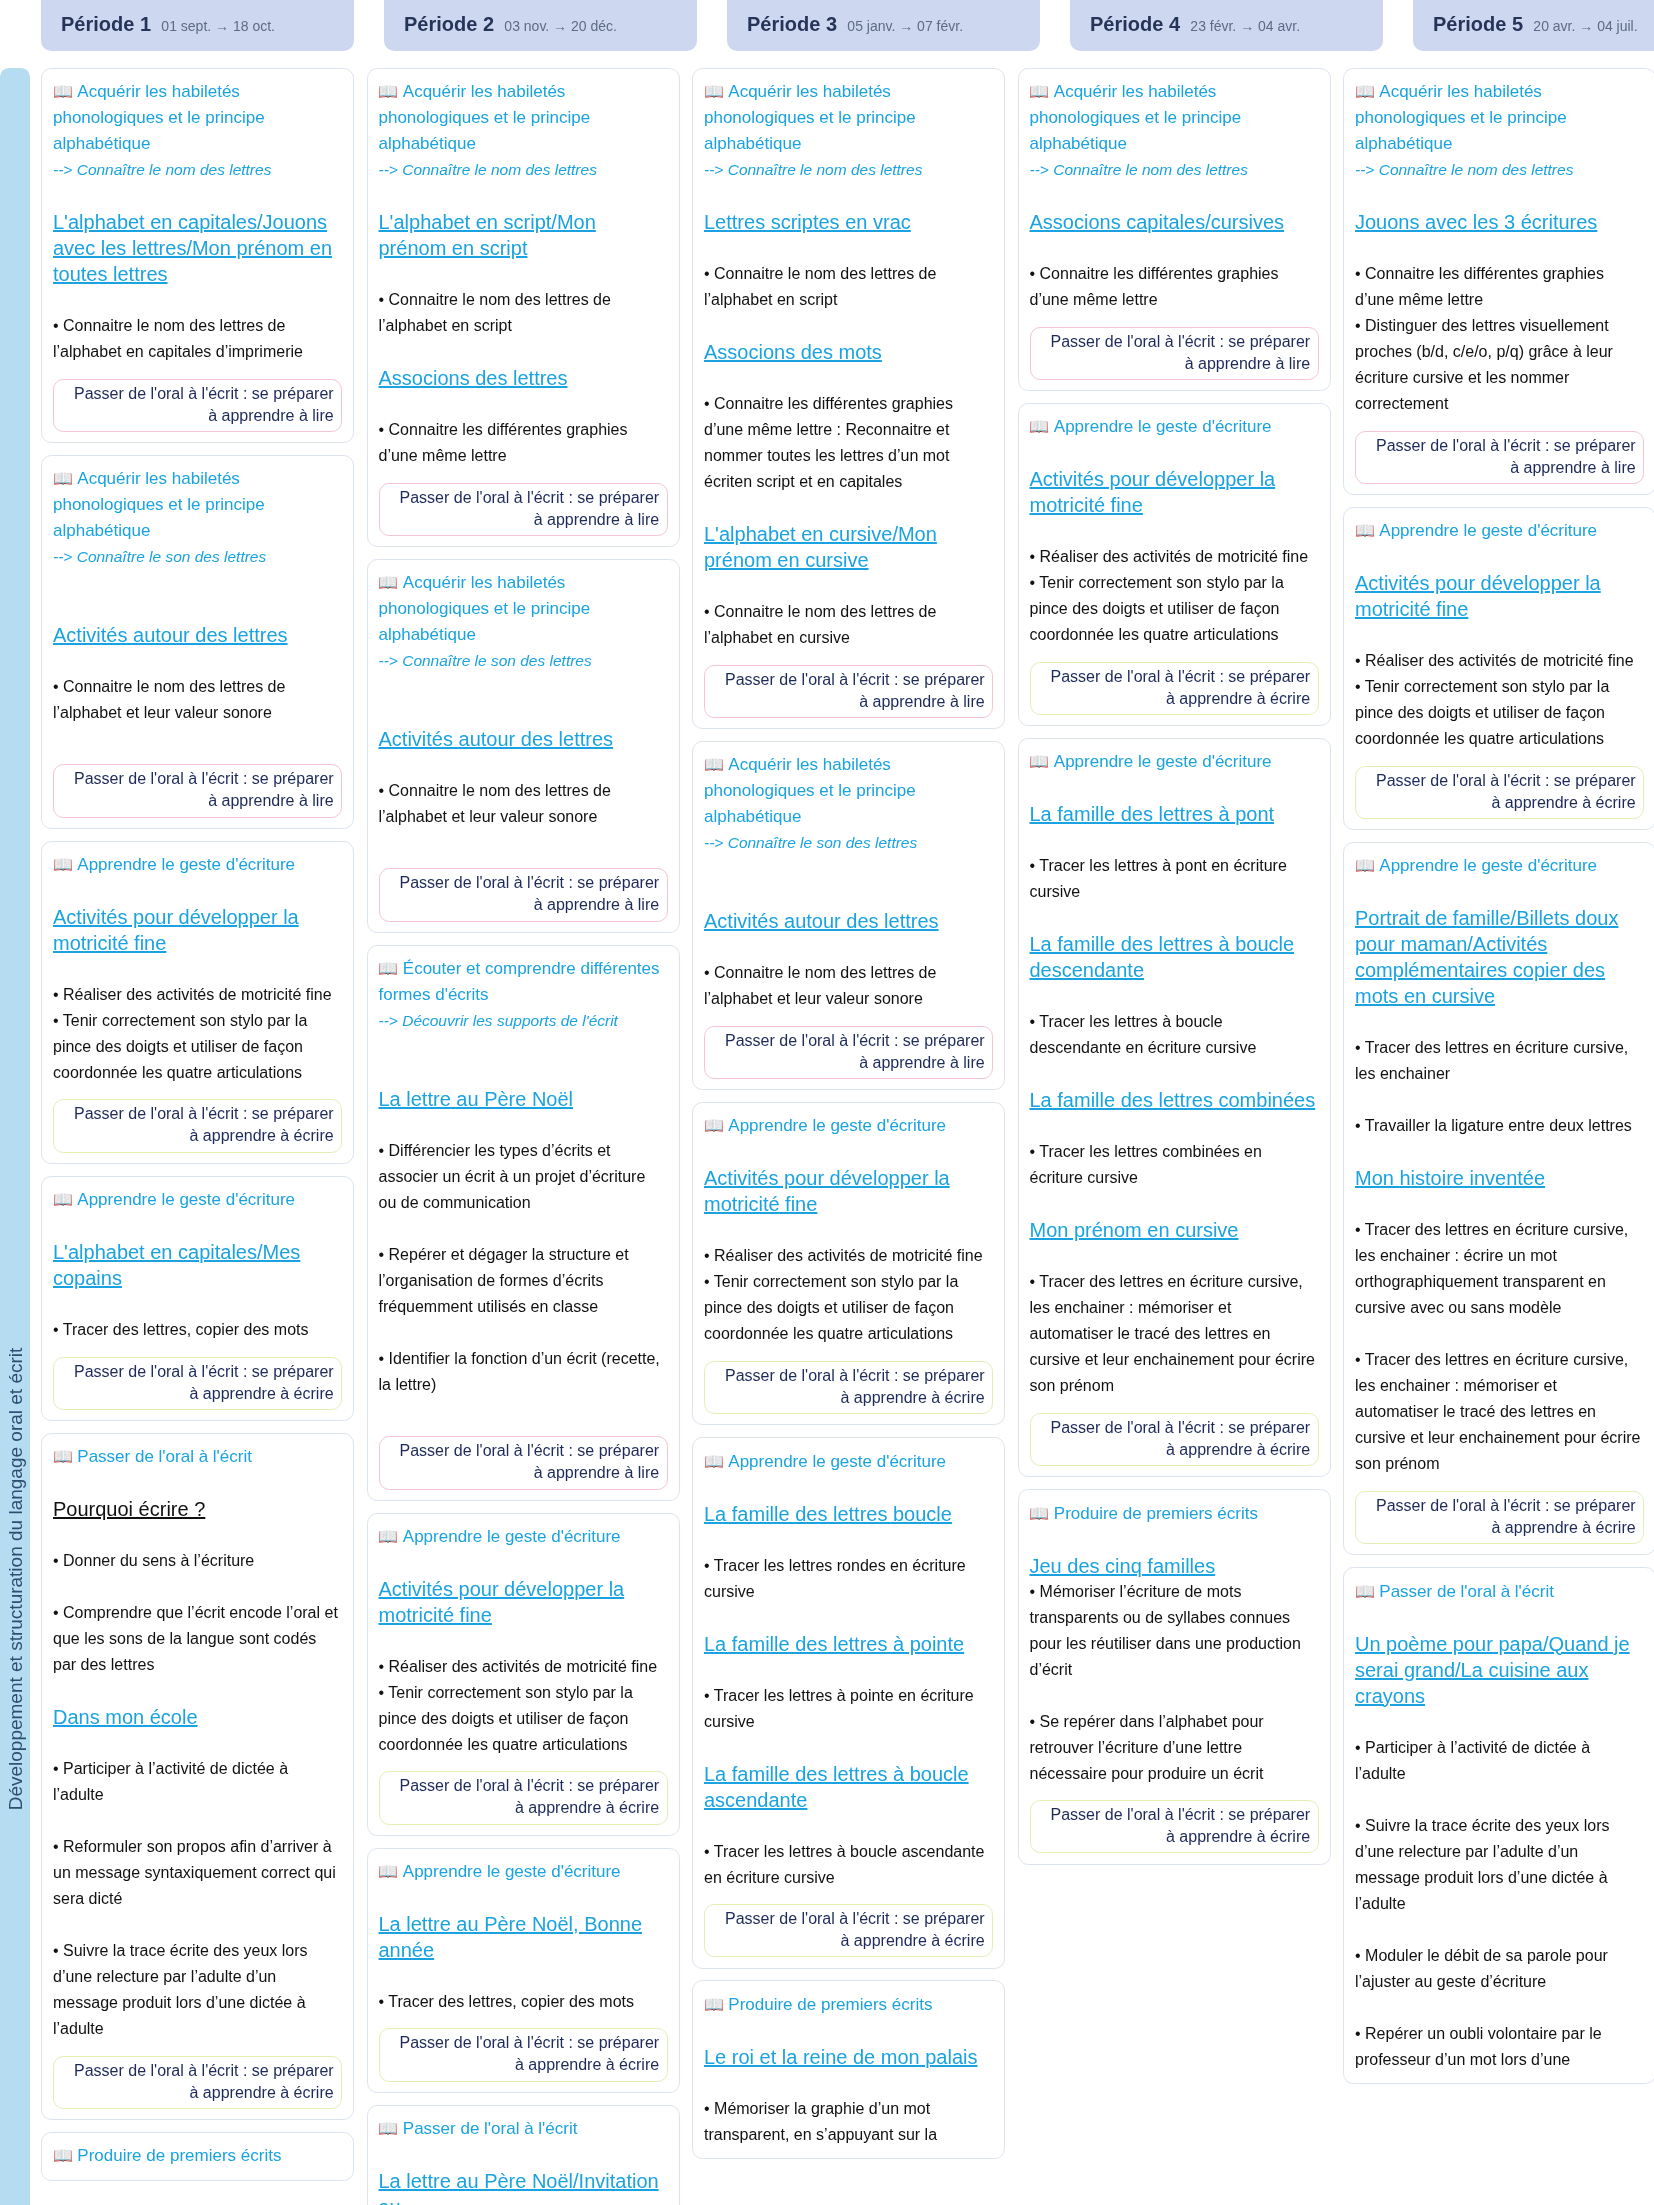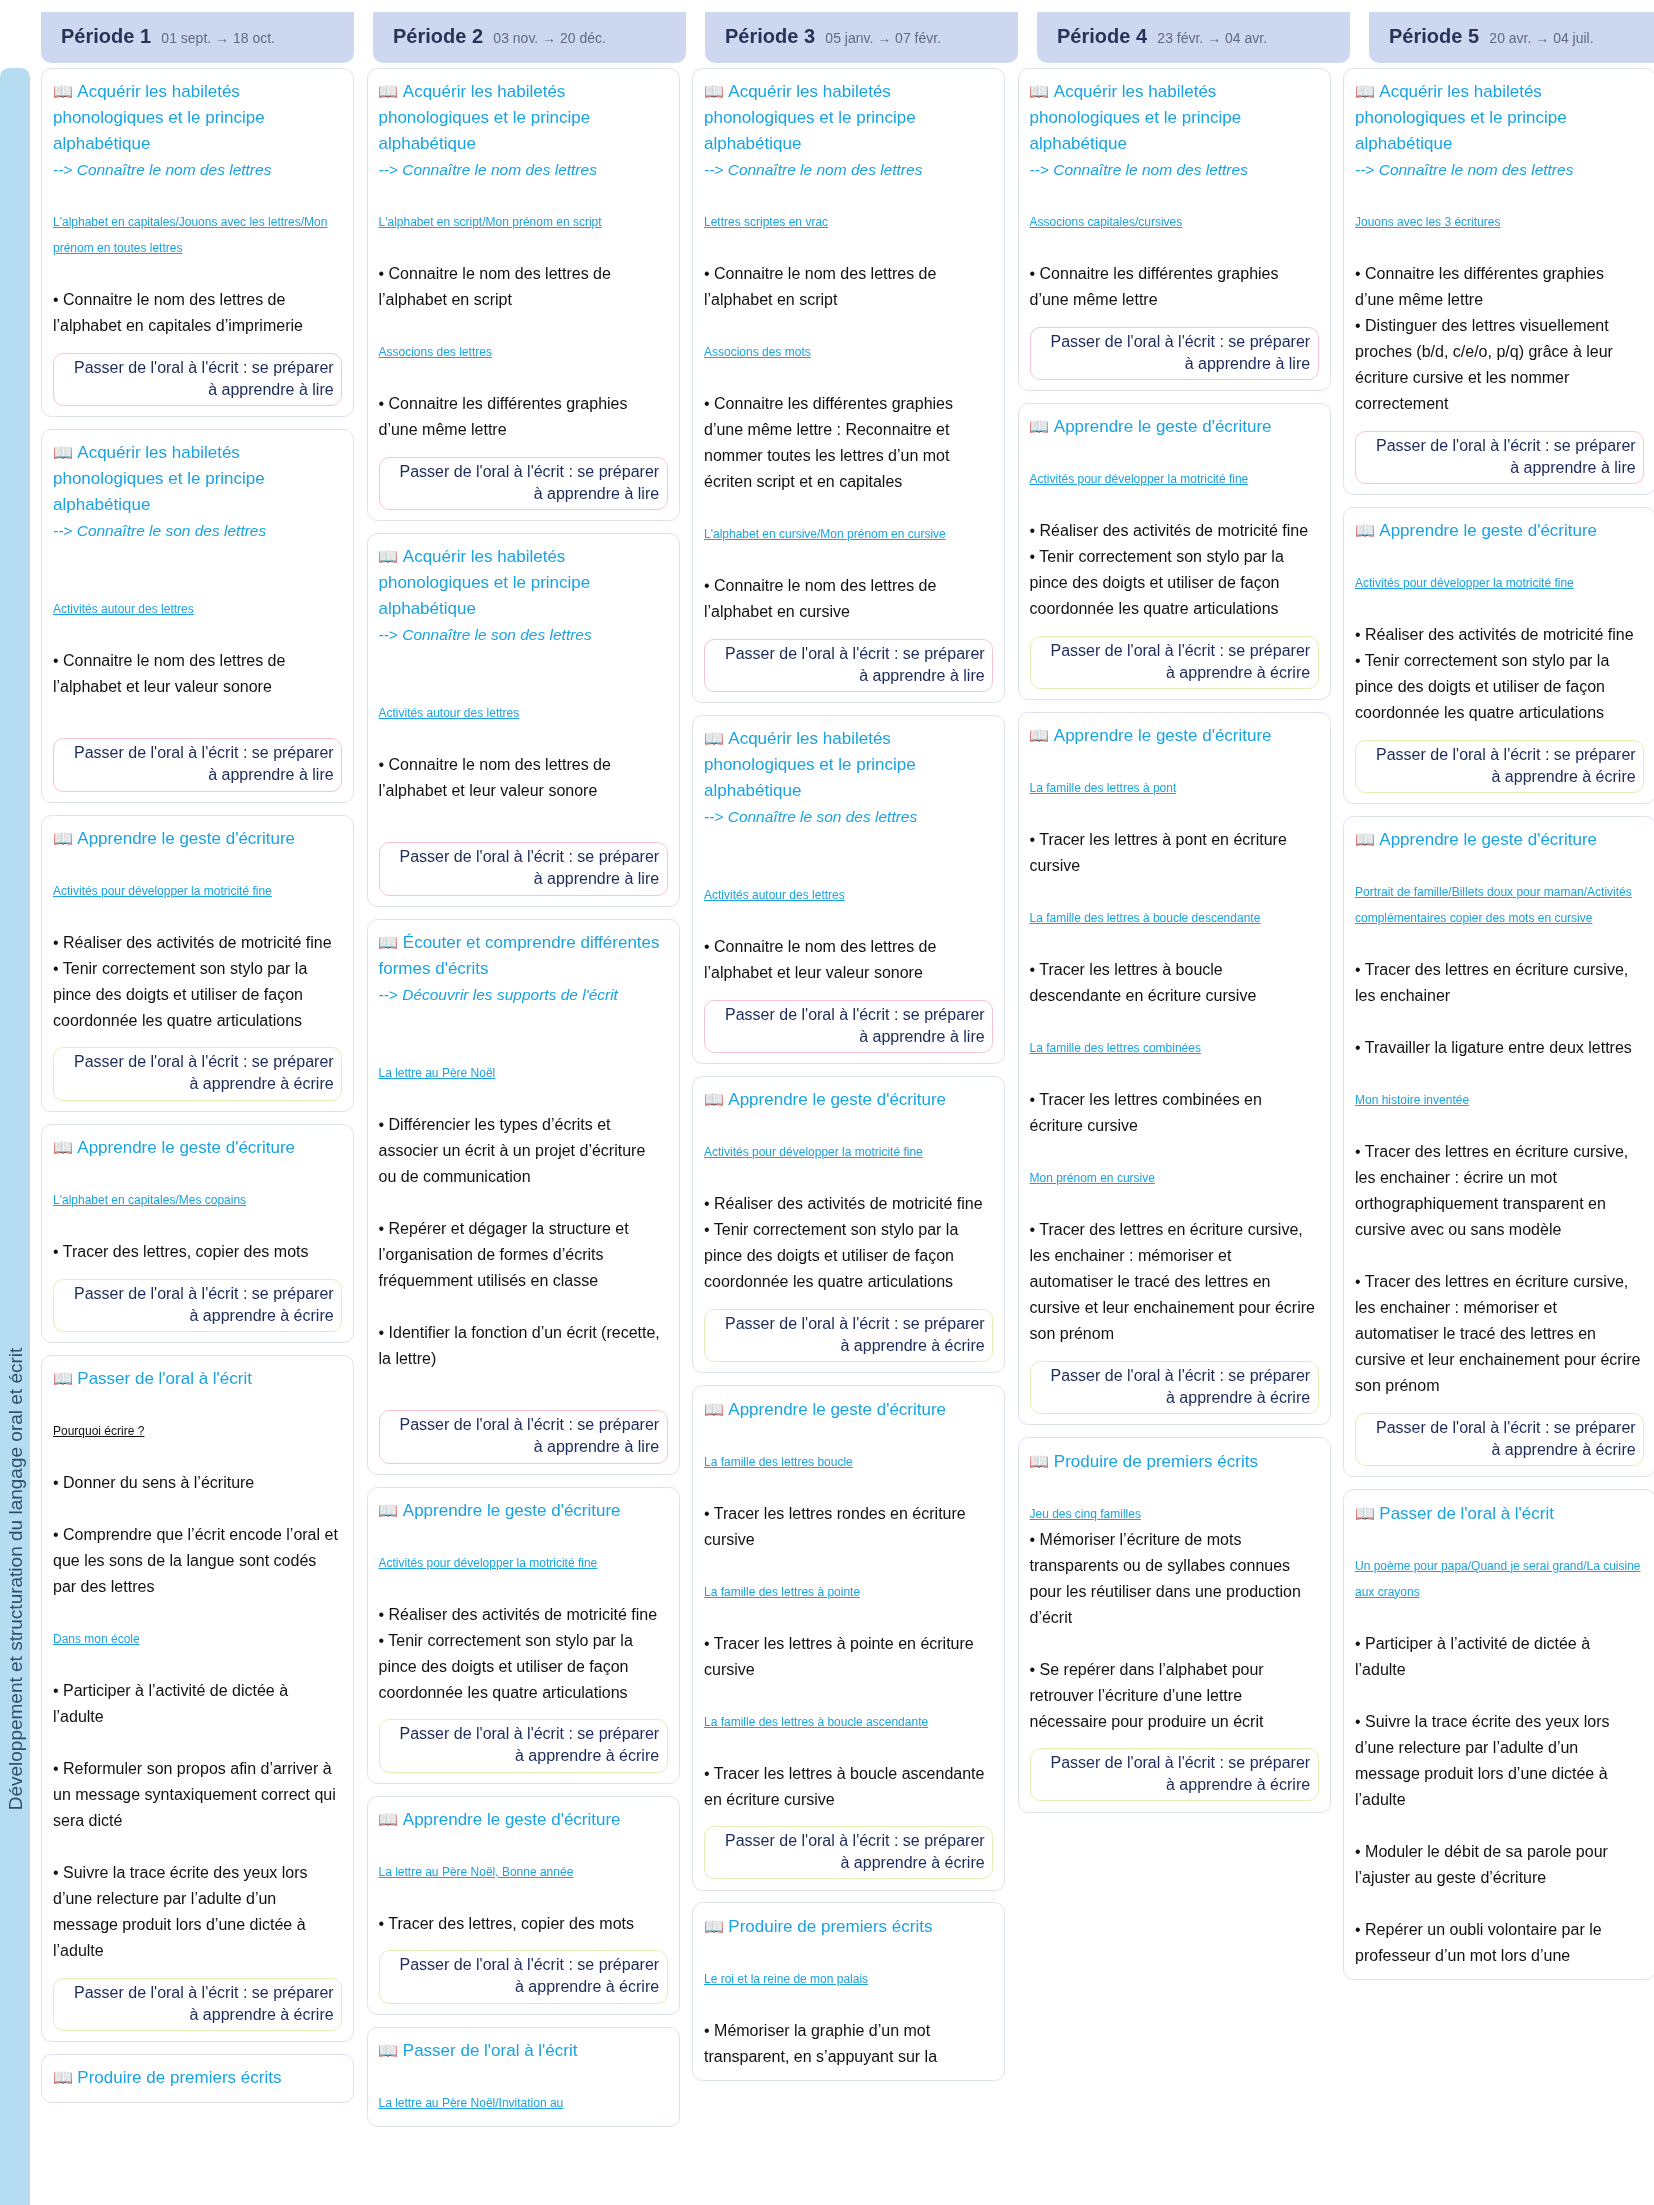--- a/index.html
+++ b/index.html
@@ -1,19 +1,19 @@
 <!DOCTYPE html>
 <html style="font-size:11.8px"><head>
 <meta charset="utf-8">
 <style>
   * { box-sizing: border-box; margin: 0; padding: 0; }
   html, body { width: 1654px; height: 2205px; overflow: hidden; background: #ffffff; }
   body { font-family: "Liberation Sans", sans-serif; color: #111111; position: relative; }
 
-  .header-row { position: absolute; top: 0; left: 41px; right: 0; height: 51px; display: flex; gap: 19px; margin-top: 12px; }
+  .header-row { position: absolute; top: 0; left: 41px; right: 0; height: 51px; display: flex; gap: 30px; }
   .period-head {
     flex: 0 0 313px; height: 51px; background: #cdd7ef; border-radius: 0 0 10.3px 10.3px;
     display: flex; align-items: baseline; padding: 13.3px 0 0 20px; gap: 10.3px;
   }
   .period-head .p-title { font-size: 20px; font-weight: bold; color: #273459; }
   .period-head .p-dates { font-size: 14px; color: #5f6b85; }
 
   .side-band {
     position: absolute; left: 0; top: 68px; width: 30px; bottom: 0;
     background: #b5dcf0; border-radius: 8.9px 8.9px 0 0;
@@ -30,21 +30,21 @@
   .columns { position: absolute; top: 68px; left: 41px; right: 0; display: flex; gap: 12.5px; align-items: flex-start; }
   .column { flex: 0 0 313px; display: flex; flex-direction: column; gap: 11.8px; }
   .card {
     border: 1.5px solid #dde3ee; border-radius: 10.3px; background: #ffffff;
     padding: 10.3px 11px 10.3px 11px;
   }
   .card-title { font-size: 17px; font-weight: normal; color: #1aa3e0; line-height: 26px; }
   .card-title .book { font-size: 16px; margin-right: 4.4px; }
   .card-sub { font-size: 15.5px; font-style: italic; color: #1aa3e0; line-height: 26px; }
   .block { margin-top: 26px; }
-  .link { font-size: 12px; color: #1aa3e0; text-decoration: underline; line-height: 26px; display: block; }
+  .link { font-size: 20px; color: #1aa3e0; text-decoration: underline; line-height: 26px; display: block; }
   .link.black { color: #111111; }
   .bullet { font-size: 16px; line-height: 26px; color: #111111; }
   .pill {
     margin-top: 13.3px; border-radius: 10.3px; text-align: right;
     font-size: 16px; line-height: 22px; color: #1d2a5a; padding: 3px 7.4px 4.4px;
   }
   .pill.lire { border: 1.5px solid #f6c4d1; }
   .pill.ecrire { border: 1.5px solid #e2efb4; }
 </style>
 </head>

